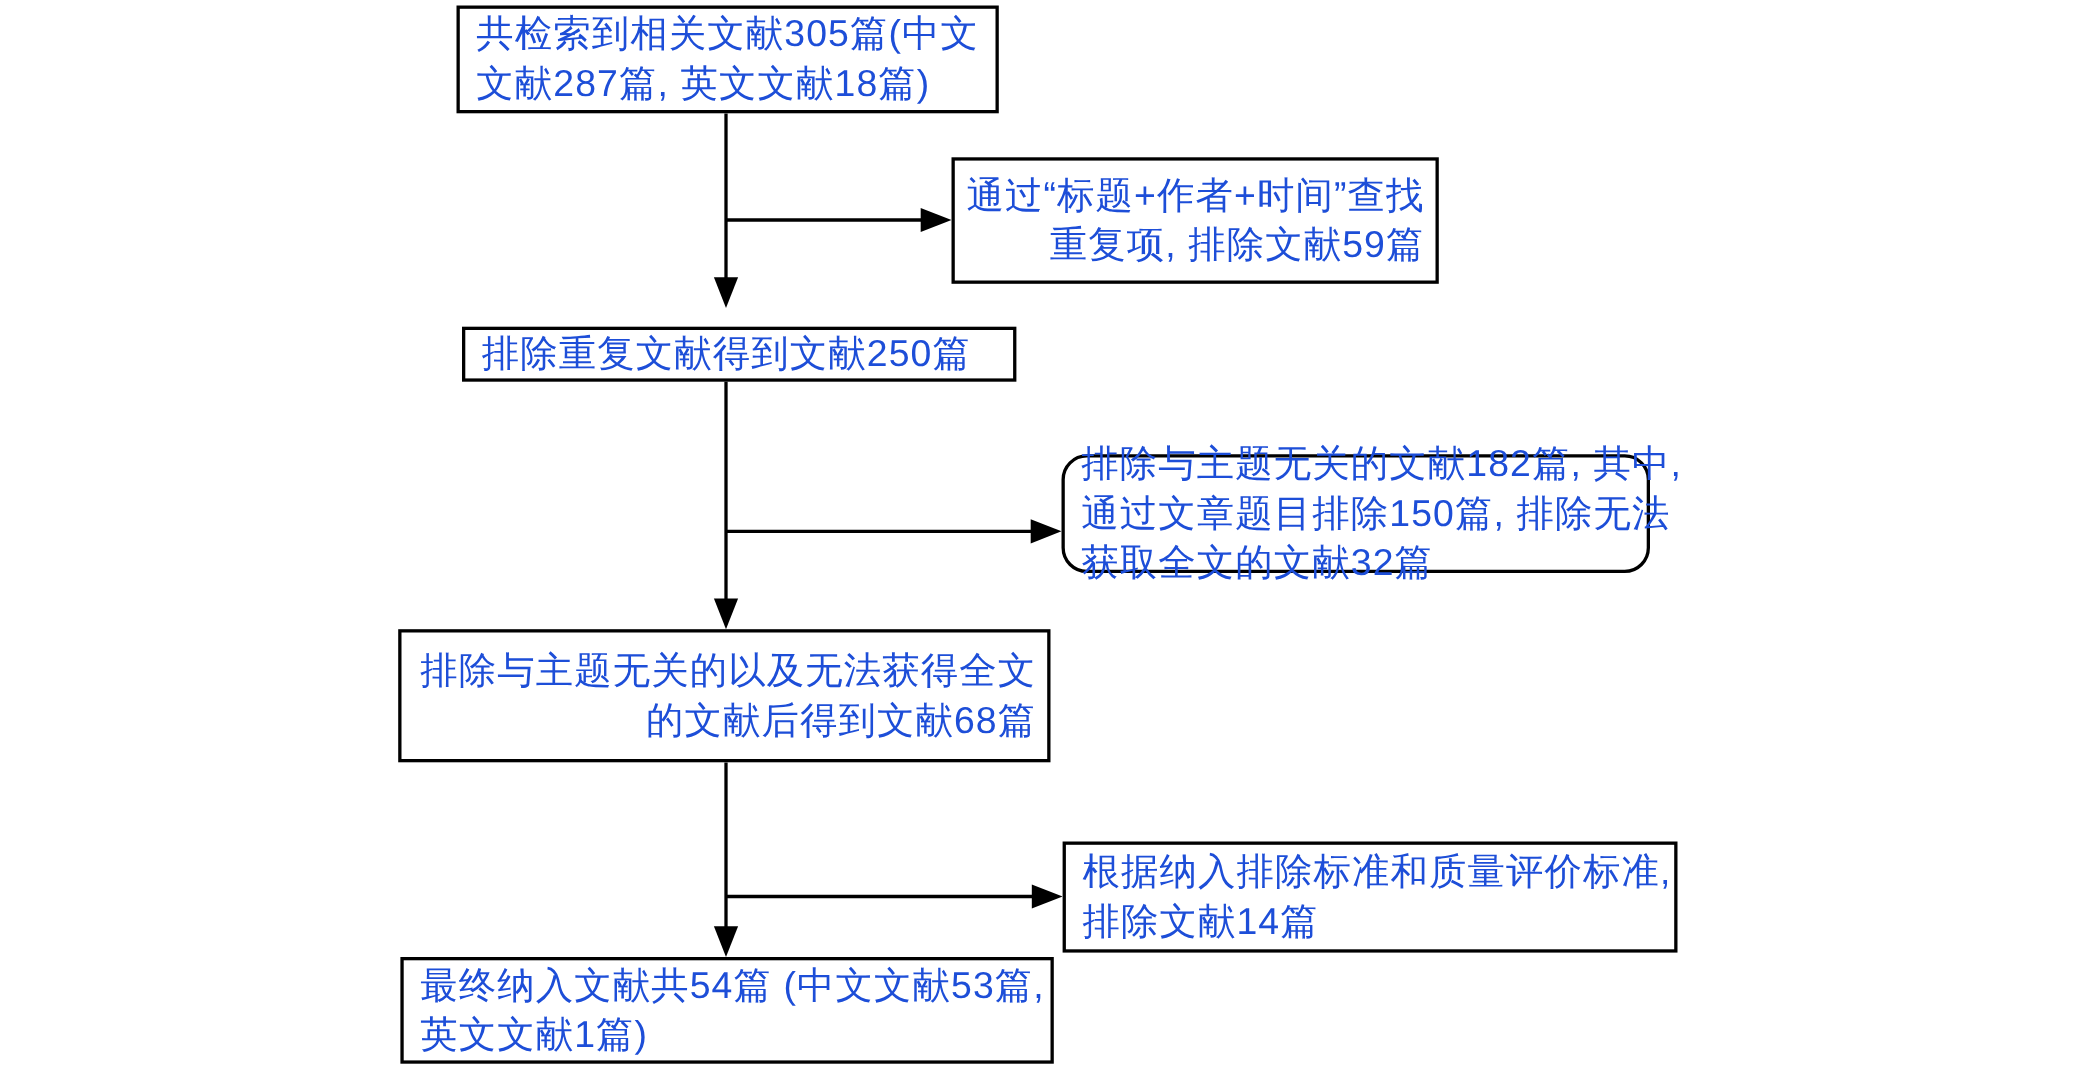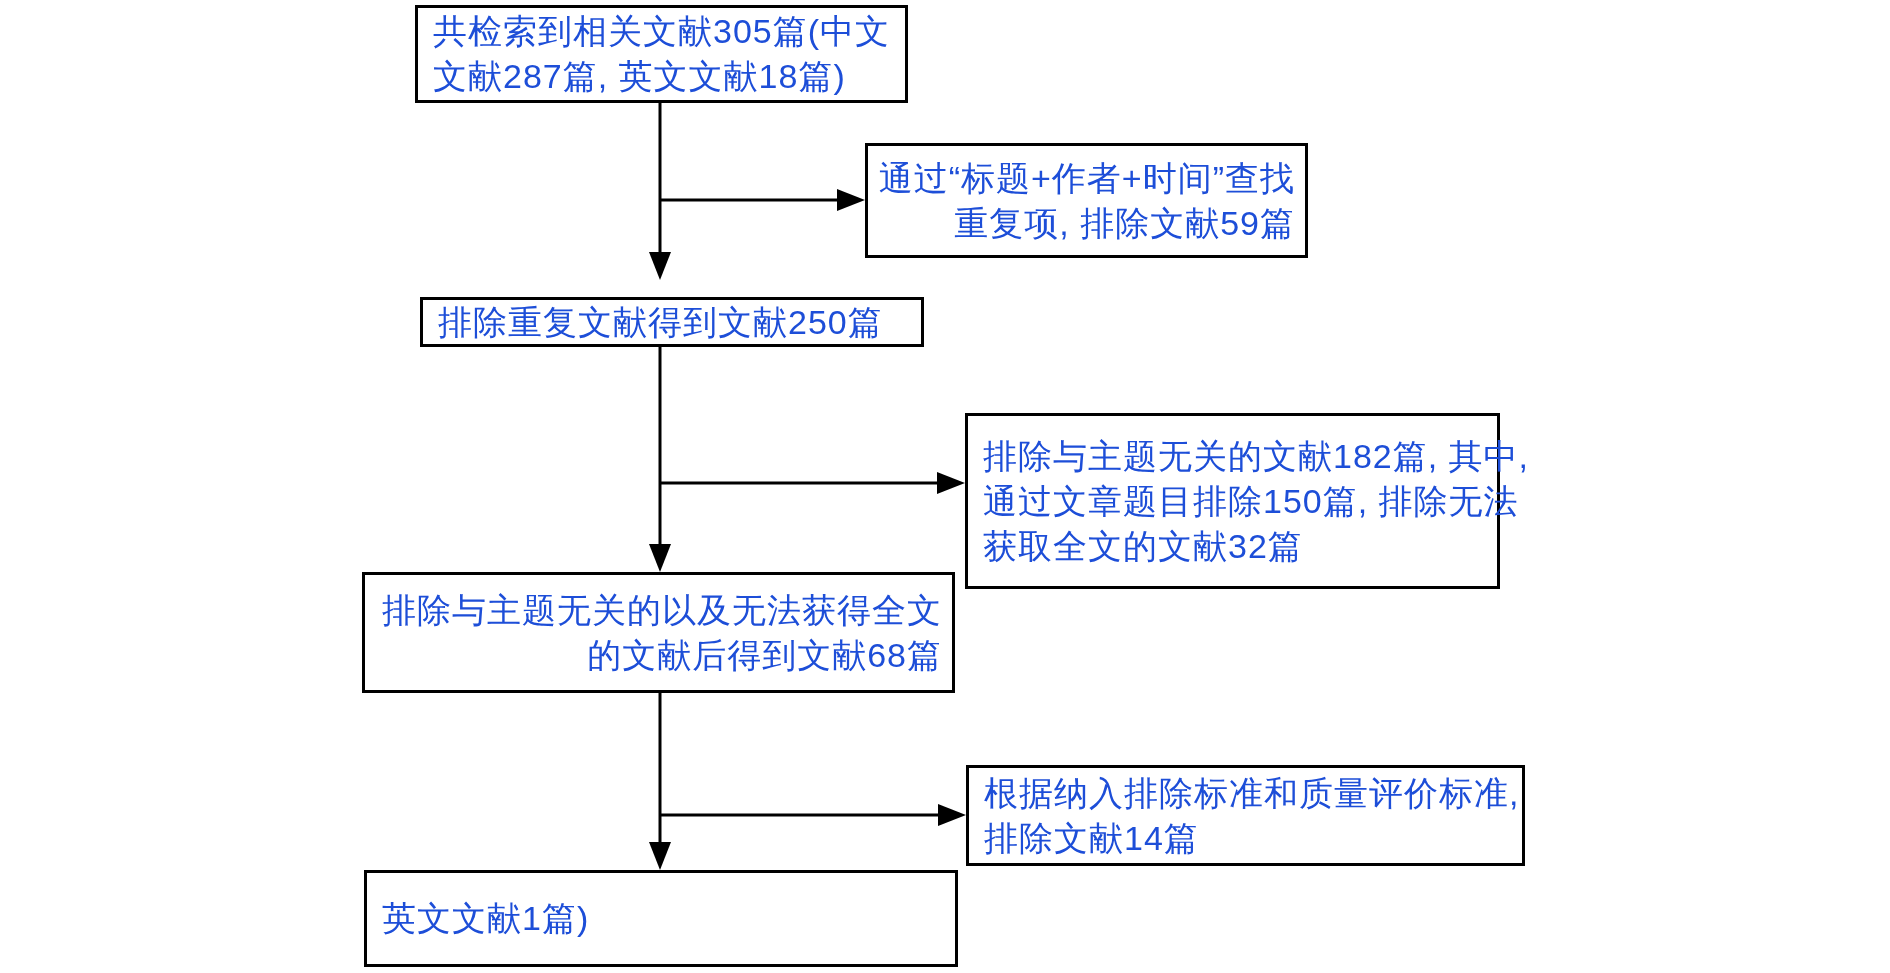--- a/index.html
+++ b/index.html
@@ -34,21 +34,21 @@
     padding: 2px 10px 2px 15px;
     font-size: 34px;
     line-height: 45px;
     letter-spacing: 1px;
     white-space: nowrap;
   }
   
   #node-1 { left: 415px; top: 5px;   width: 493px; height: 98px;  }
   #node-2 { left: 865px; top: 143px; width: 443px; height: 115px; align-items: flex-end; }
   #node-3 { left: 420px; top: 280px; width: 504px; height: 50px; margin-top: 17px;  }
-  #node-4 { left: 965px; top: 413px; width: 535px; height: 176px; }
+  #node-4 { left: 965px; top: 413px; width: 535px; height: 108px; border-radius: 23px; }
   #node-5 { left: 362px; top: 572px; width: 593px; height: 121px; align-items: flex-end; }
   #node-6 { left: 966px; top: 765px; width: 559px; height: 101px; }
   #node-7 { left: 364px; top: 870px; width: 594px; height: 97px;  }
 </style>
 </head>
 <body>
 
 <div class="canvas">
 
   <svg class="connectors" viewBox="0 0 1890 973" xmlns="http://www.w3.org/2000/svg">
@@ -96,16 +96,17 @@
     <div>排除与主题无关的以及无法获得全文</div>
     <div>的文献后得到文献68篇</div>
   </div>
 
   <div class="node" id="node-6">
     <div>根据纳入排除标准和质量评价标准,</div>
     <div>排除文献14篇</div>
   </div>
 
   <div class="node" id="node-7">
+    <div>最终纳入文献共54篇 (中文文献53篇,</div>
     <div>英文文献1篇)</div>
   </div>
 
 </div>
 
 </body></html>

